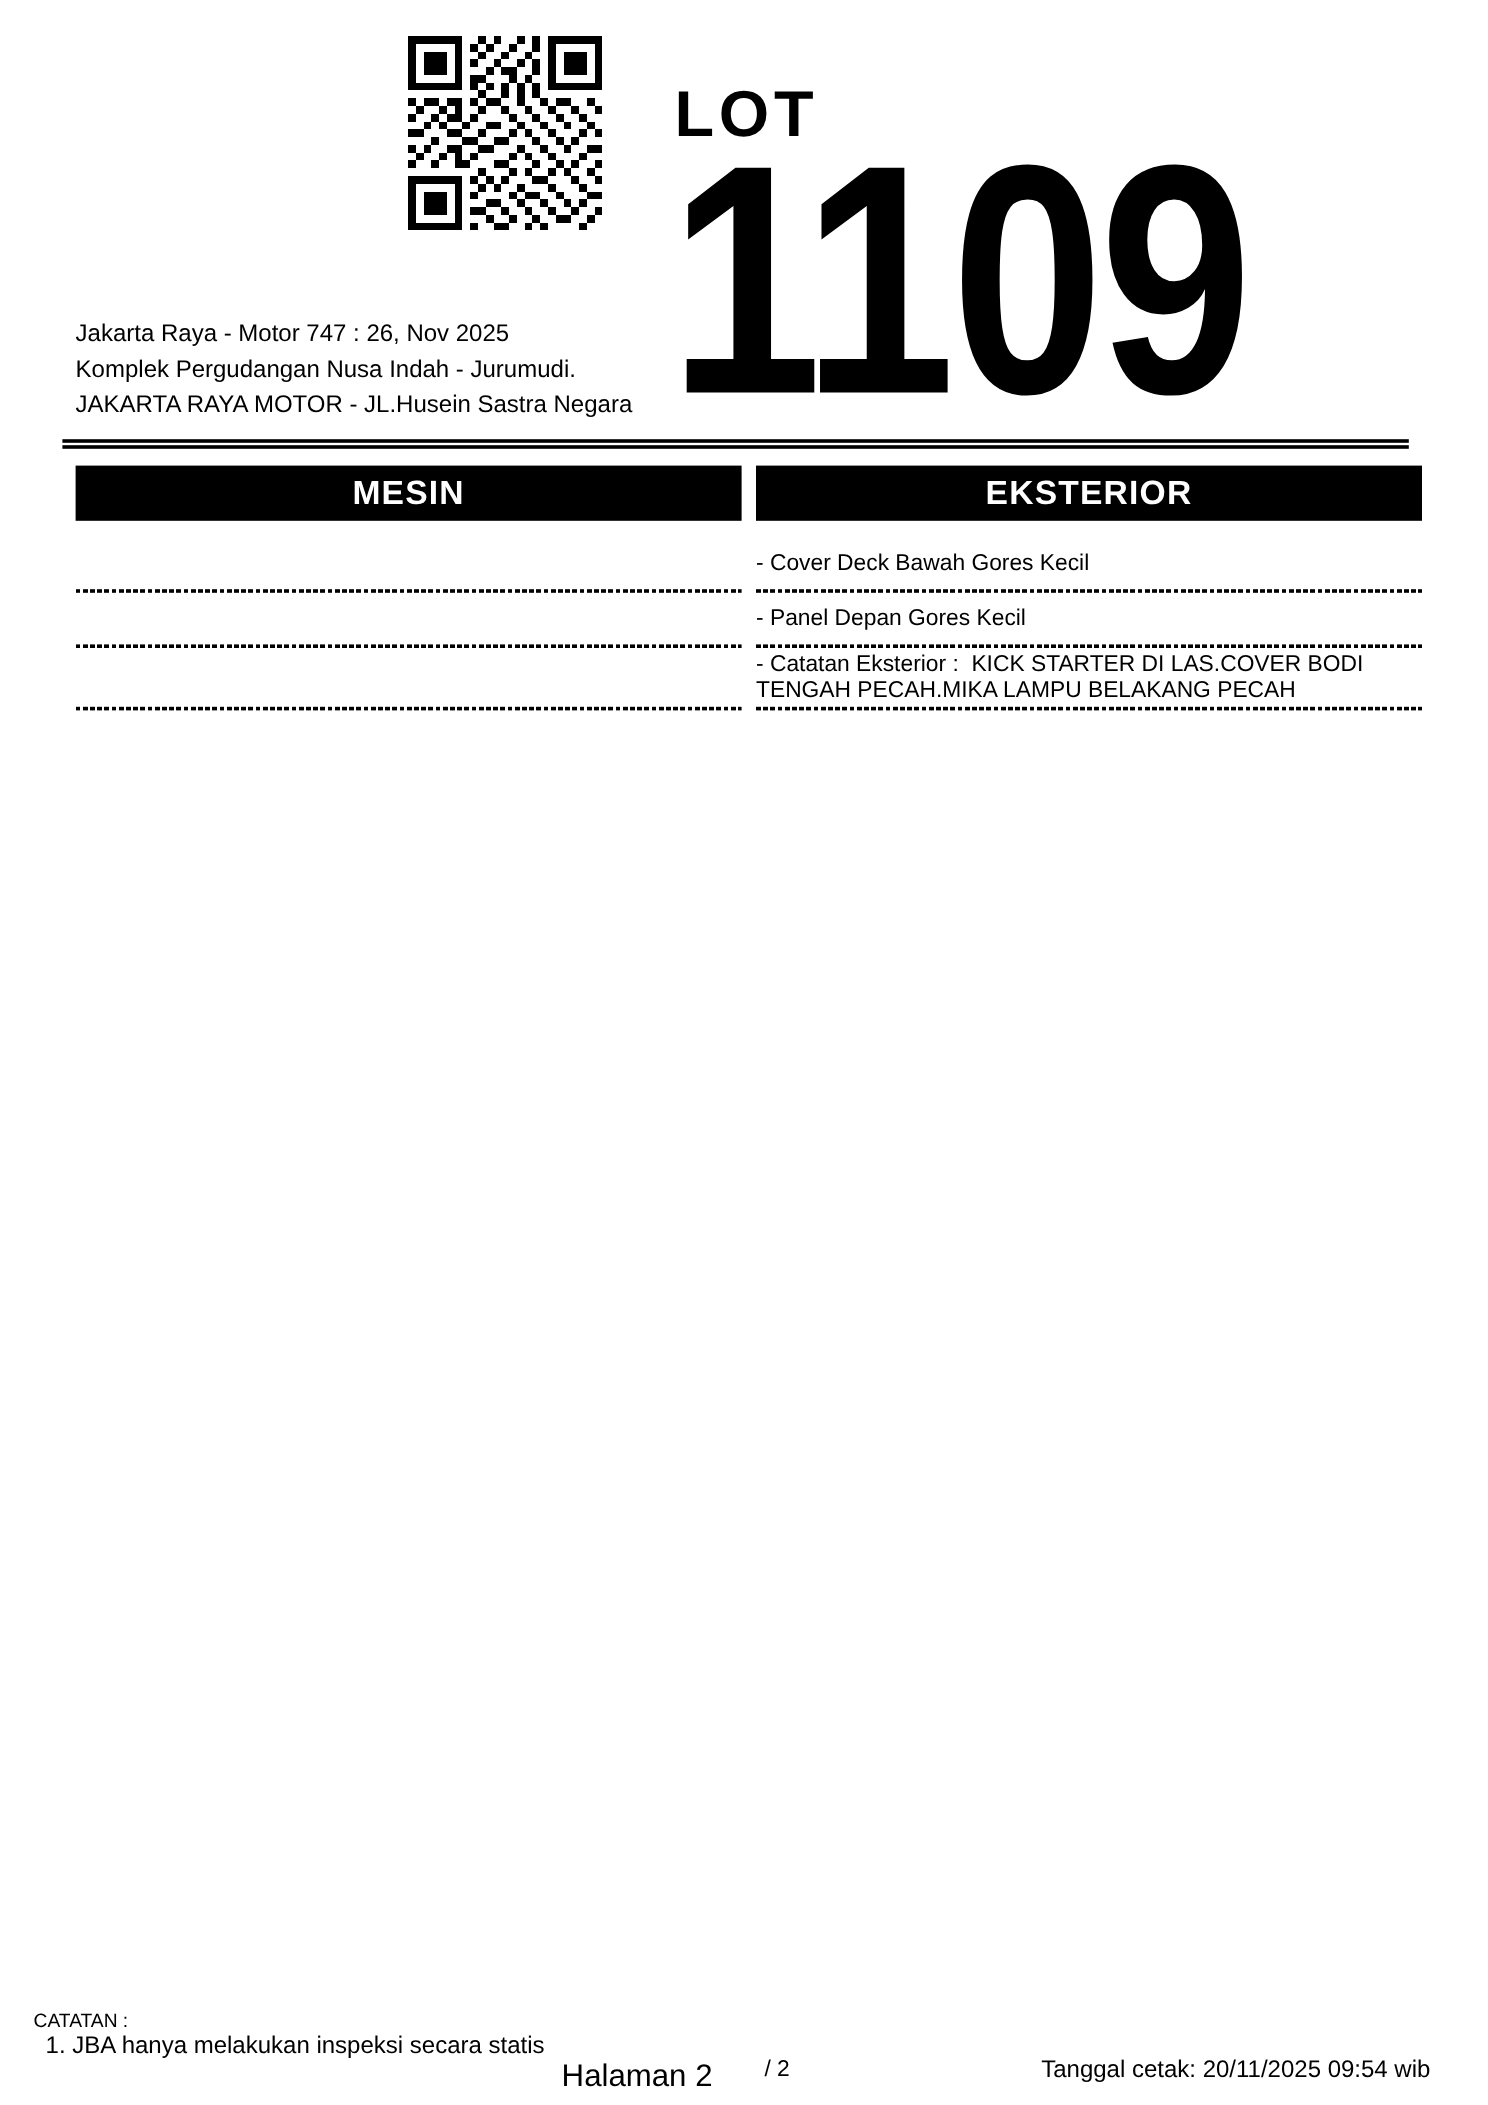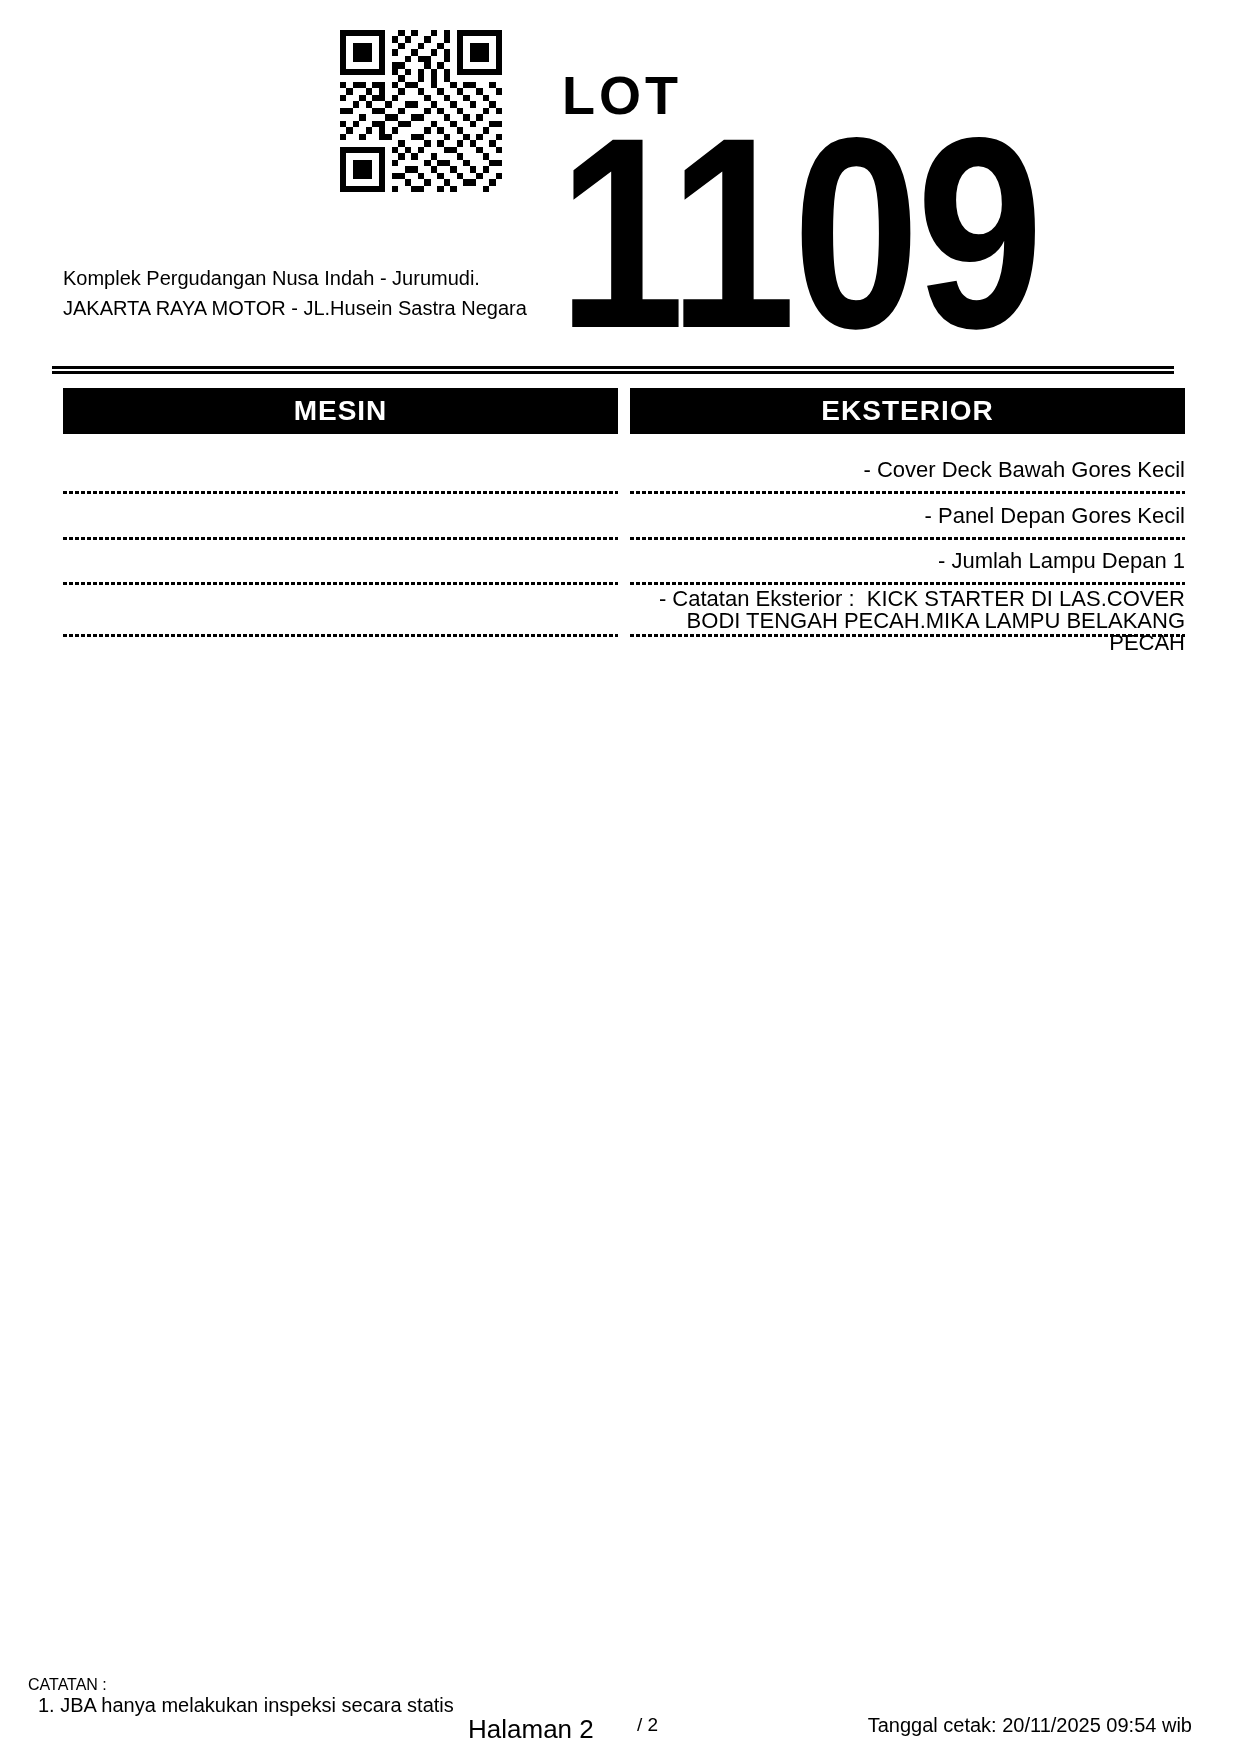--- a/index.html
+++ b/index.html
@@ -27,21 +27,21 @@
   }
   .table { position: absolute; left: 63px; top: 388px; width: 1122px; }
   .thead, .trow { display: flex; justify-content: space-between; }
   .thbar {
     width: 555px; height: 46px; background: #000; color: #fff;
     font-size: 28px; font-weight: 700; letter-spacing: 1px;
     text-align: center; line-height: 46px;
   }
   .tcell {
     width: 555px; position: relative; box-sizing: border-box;
-    font-size: 22px; line-height: 22px; white-space: pre-wrap; text-align: right;
+    font-size: 19px; line-height: 22px; white-space: pre-wrap;
   }
   .tcell::after {
     content: ""; position: absolute; left: 0; right: 0; bottom: 0; height: 3px;
     background: repeating-linear-gradient(90deg, #000 0 4px, transparent 4px 6px);
   }
   .r1 .tcell { height: 60px; padding-top: 25px; }
   .r2 .tcell { height: 46px; padding-top: 11px; }
   .r3 .tcell { height: 45px; padding-top: 10px; }
   .r4 .tcell { height: 52px; padding-top: 3px; }
   .notes { position: absolute; left: 28px; top: 1643px; font-size: 16px; line-height: 20px; margin-top: 32px; }
@@ -59,43 +59,40 @@
     <path fill="#000" d="M0 0h7v7H0z M18 0h7v7h-7z M0 18h7v7H0z"></path>
     <path fill="#fff" d="M1 1h5v5H1z M19 1h5v5h-5z M1 19h5v5H1z"></path>
     <path fill="#000" d="M2 2h3v3H2z M20 2h3v3h-3z M2 20h3v3H2z"></path>
     <path fill="#000" d="M8 6h1v1h-1z M10 6h1v1h-1z M12 6h1v1h-1z M14 6h1v1h-1z M16 6h1v1h-1z M6 8h1v1h-1z M6 10h1v1h-1z M6 12h1v1h-1z M6 14h1v1h-1z M6 16h1v1h-1z M9 0h1v1h-1z M11 0h1v1h-1z M14 0h1v1h-1z M16 0h1v1h-1z M8 1h1v1h-1z M10 1h1v1h-1z M13 1h1v1h-1z M16 1h1v1h-1z M9 2h1v1h-1z M12 2h1v1h-1z M15 2h1v1h-1z M8 3h1v1h-1z M11 3h1v1h-1z M14 3h1v1h-1z M16 3h1v1h-1z M10 4h1v1h-1z M12 4h1v1h-1z M13 4h1v1h-1z M16 4h1v1h-1z M8 5h1v1h-1z M9 5h1v1h-1z M13 5h1v1h-1z M15 5h1v1h-1z M9 7h1v1h-1z M12 7h1v1h-1z M14 7h1v1h-1z M16 7h1v1h-1z M0 8h1v1h-1z M2 8h1v1h-1z M3 8h1v1h-1z M5 8h1v1h-1z M8 8h1v1h-1z M10 8h1v1h-1z M11 8h1v1h-1z M14 8h1v1h-1z M17 8h1v1h-1z M19 8h1v1h-1z M20 8h1v1h-1z M23 8h1v1h-1z M1 9h1v1h-1z M4 9h1v1h-1z M6 9h1v1h-1z M9 9h1v1h-1z M12 9h1v1h-1z M15 9h1v1h-1z M18 9h1v1h-1z M21 9h1v1h-1z M24 9h1v1h-1z M0 10h1v1h-1z M3 10h1v1h-1z M5 10h1v1h-1z M8 10h1v1h-1z M13 10h1v1h-1z M16 10h1v1h-1z M19 10h1v1h-1z M22 10h1v1h-1z M2 11h1v1h-1z M4 11h1v1h-1z M7 11h1v1h-1z M10 11h1v1h-1z M11 11h1v1h-1z M14 11h1v1h-1z M17 11h1v1h-1z M20 11h1v1h-1z M23 11h1v1h-1z M0 12h1v1h-1z M1 12h1v1h-1z M5 12h1v1h-1z M6 12h1v1h-1z M9 12h1v1h-1z M13 12h1v1h-1z M15 12h1v1h-1z M18 12h1v1h-1z M22 12h1v1h-1z M24 12h1v1h-1z M3 13h1v1h-1z M7 13h1v1h-1z M8 13h1v1h-1z M11 13h1v1h-1z M12 13h1v1h-1z M16 13h1v1h-1z M19 13h1v1h-1z M21 13h1v1h-1z M0 14h1v1h-1z M2 14h1v1h-1z M5 14h1v1h-1z M9 14h1v1h-1z M10 14h1v1h-1z M14 14h1v1h-1z M17 14h1v1h-1z M20 14h1v1h-1z M23 14h1v1h-1z M24 14h1v1h-1z M1 15h1v1h-1z M4 15h1v1h-1z M6 15h1v1h-1z M8 15h1v1h-1z M13 15h1v1h-1z M15 15h1v1h-1z M18 15h1v1h-1z M22 15h1v1h-1z M0 16h1v1h-1z M3 16h1v1h-1z M7 16h1v1h-1z M11 16h1v1h-1z M12 16h1v1h-1z M16 16h1v1h-1z M19 16h1v1h-1z M21 16h1v1h-1z M24 16h1v1h-1z M9 17h1v1h-1z M13 17h1v1h-1z M15 17h1v1h-1z M18 17h1v1h-1z M20 17h1v1h-1z M23 17h1v1h-1z M8 18h1v1h-1z M10 18h1v1h-1z M12 18h1v1h-1z M16 18h1v1h-1z M17 18h1v1h-1z M21 18h1v1h-1z M24 18h1v1h-1z M9 19h1v1h-1z M11 19h1v1h-1z M14 19h1v1h-1z M18 19h1v1h-1z M22 19h1v1h-1z M8 20h1v1h-1z M13 20h1v1h-1z M15 20h1v1h-1z M16 20h1v1h-1z M19 20h1v1h-1z M23 20h1v1h-1z M24 20h1v1h-1z M10 21h1v1h-1z M11 21h1v1h-1z M14 21h1v1h-1z M17 21h1v1h-1z M20 21h1v1h-1z M22 21h1v1h-1z M8 22h1v1h-1z M9 22h1v1h-1z M12 22h1v1h-1z M15 22h1v1h-1z M18 22h1v1h-1z M21 22h1v1h-1z M24 22h1v1h-1z M10 23h1v1h-1z M13 23h1v1h-1z M16 23h1v1h-1z M19 23h1v1h-1z M20 23h1v1h-1z M23 23h1v1h-1z M8 24h1v1h-1z M11 24h1v1h-1z M12 24h1v1h-1z M15 24h1v1h-1z M17 24h1v1h-1z M22 24h1v1h-1z"></path>
   </svg>
 
   <div class="lot-label">LOT</div>
   <div class="lot-number">1109</div>
 
   <div class="address">
+    <div>Jakarta Raya - Motor 747 : 26, Nov 2025</div>
     <div>Komplek Pergudangan Nusa Indah - Jurumudi.</div>
     <div>JAKARTA RAYA MOTOR - JL.Husein Sastra Negara</div>
   </div>
 
   <div class="double-rule"></div>
 
   <div class="table">
     <div class="thead">
       <div class="thbar">MESIN</div>
       <div class="thbar">EKSTERIOR</div>
     </div>
     <div class="trow r1">
       <div class="tcell"></div>
       <div class="tcell">- Cover Deck Bawah Gores Kecil</div>
     </div>
     <div class="trow r2">
       <div class="tcell"></div>
       <div class="tcell">- Panel Depan Gores Kecil</div>
     </div>
-    <div class="trow r3">
-      <div class="tcell"></div>
-      <div class="tcell">- Jumlah Lampu Depan 1</div>
-    </div>
     <div class="trow r4">
       <div class="tcell"></div>
       <div class="tcell">- Catatan Eksterior :  KICK STARTER DI LAS.COVER BODI TENGAH PECAH.MIKA LAMPU BELAKANG PECAH</div>
     </div>
   </div>
 
   <div class="notes">
     <div>CATATAN :</div>
     <div class="item">1. JBA hanya melakukan inspeksi secara statis</div>
   </div>

